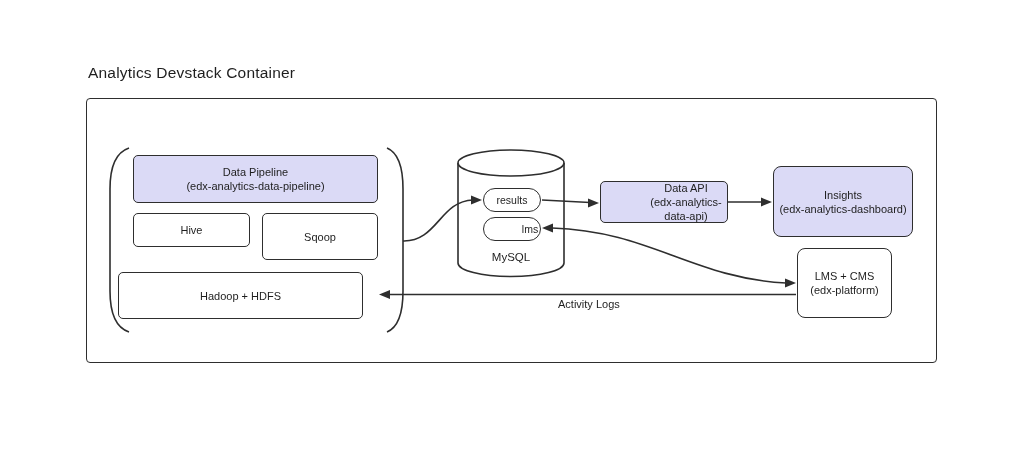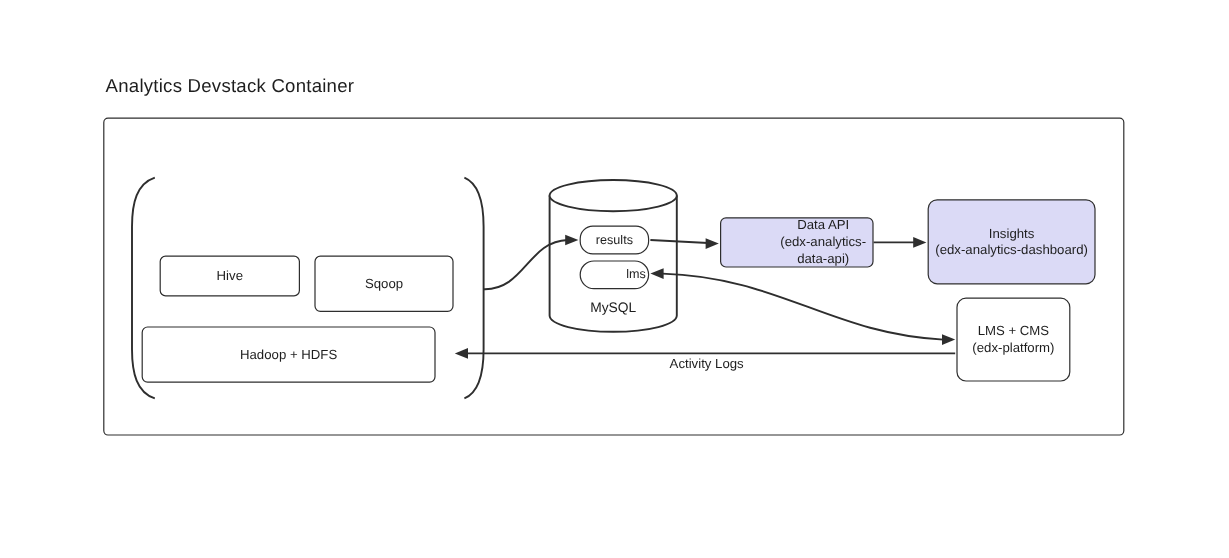--- a/index.html
+++ b/index.html
@@ -129,34 +129,38 @@
       <polygon points="542,228 553,223.6 553,232.4" fill="#2e2e2e"></polygon>
       <polygon points="796,283 785,278.6 785,287.4" fill="#2e2e2e"></polygon>
     </g>
 
     <g>
       <path d="M 796 294.5 L 389 294.5" fill="none" stroke="#2e2e2e" stroke-width="1.6"></path>
       <polygon points="379,294.5 390,290.1 390,298.9" fill="#2e2e2e"></polygon>
     </g>
   </svg>
 
+  <div class="node purple r5" style="left:133px; top:155px; width:245px; height:48px;">
+    <span>Data Pipeline</span>
+    <span>(edx-analytics-data-pipeline)</span>
+  </div>
 
   <div class="node r5" style="left:133px; top:213px; width:117px; height:34px;">
     <span>Hive</span>
   </div>
 
   <div class="node r5" style="left:262px; top:213px; width:116px; height:47px;">
     <span>Sqoop</span>
   </div>
 
   <div class="node r5" style="left:118px; top:272px; width:245px; height:47px;">
     <span>Hadoop + HDFS</span>
   </div>
 
-  <div class="pill" style="left:483px; top:188px; width:58px; height:24px;border-radius:11px;">
+  <div class="pill" style="left:483px; top:188px; width:58px; height:24px;">
     <span>results</span>
   </div>
 
   <div class="pill" style="left:483px; top:217px; width:58px; height:24px;padding-left:36px;">
     <span>lms</span>
   </div>
 
   <div class="db-label" style="left:461px; top:251px; width:100px;">MySQL</div>
 
   <div class="node purple r5" style="left:600px; top:181px; width:128px; height:42px;padding-left:44px;">

